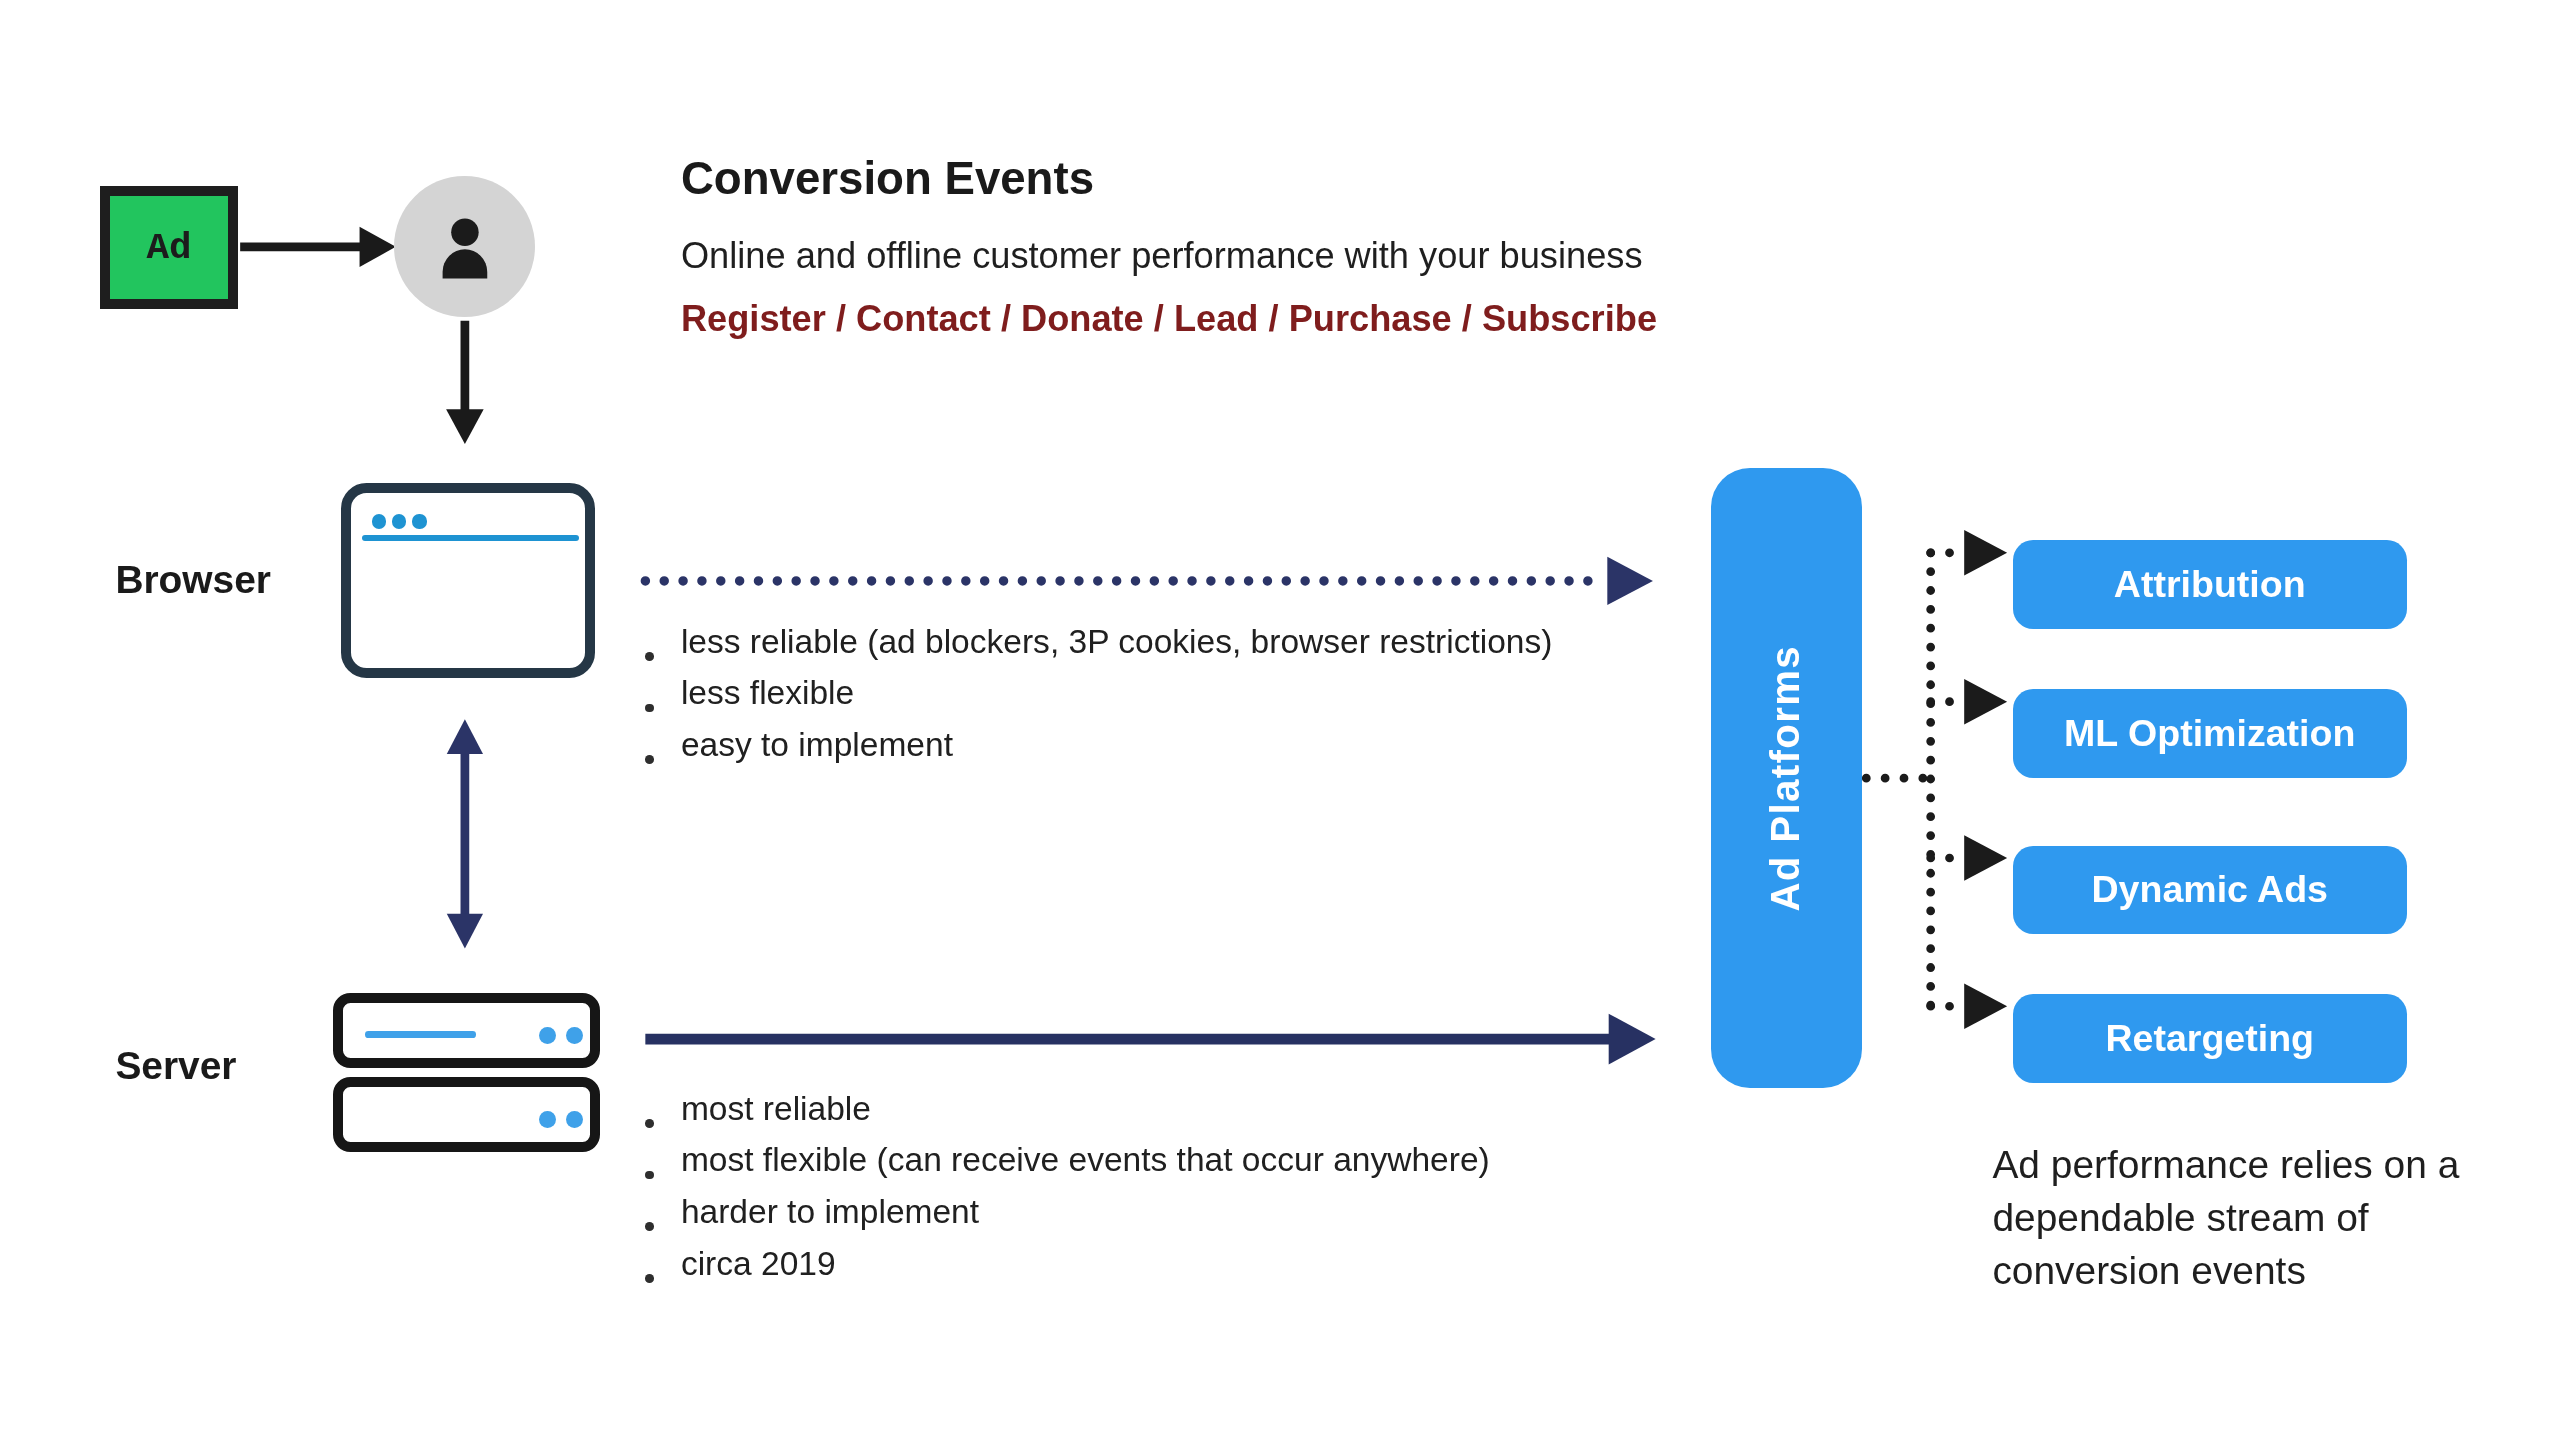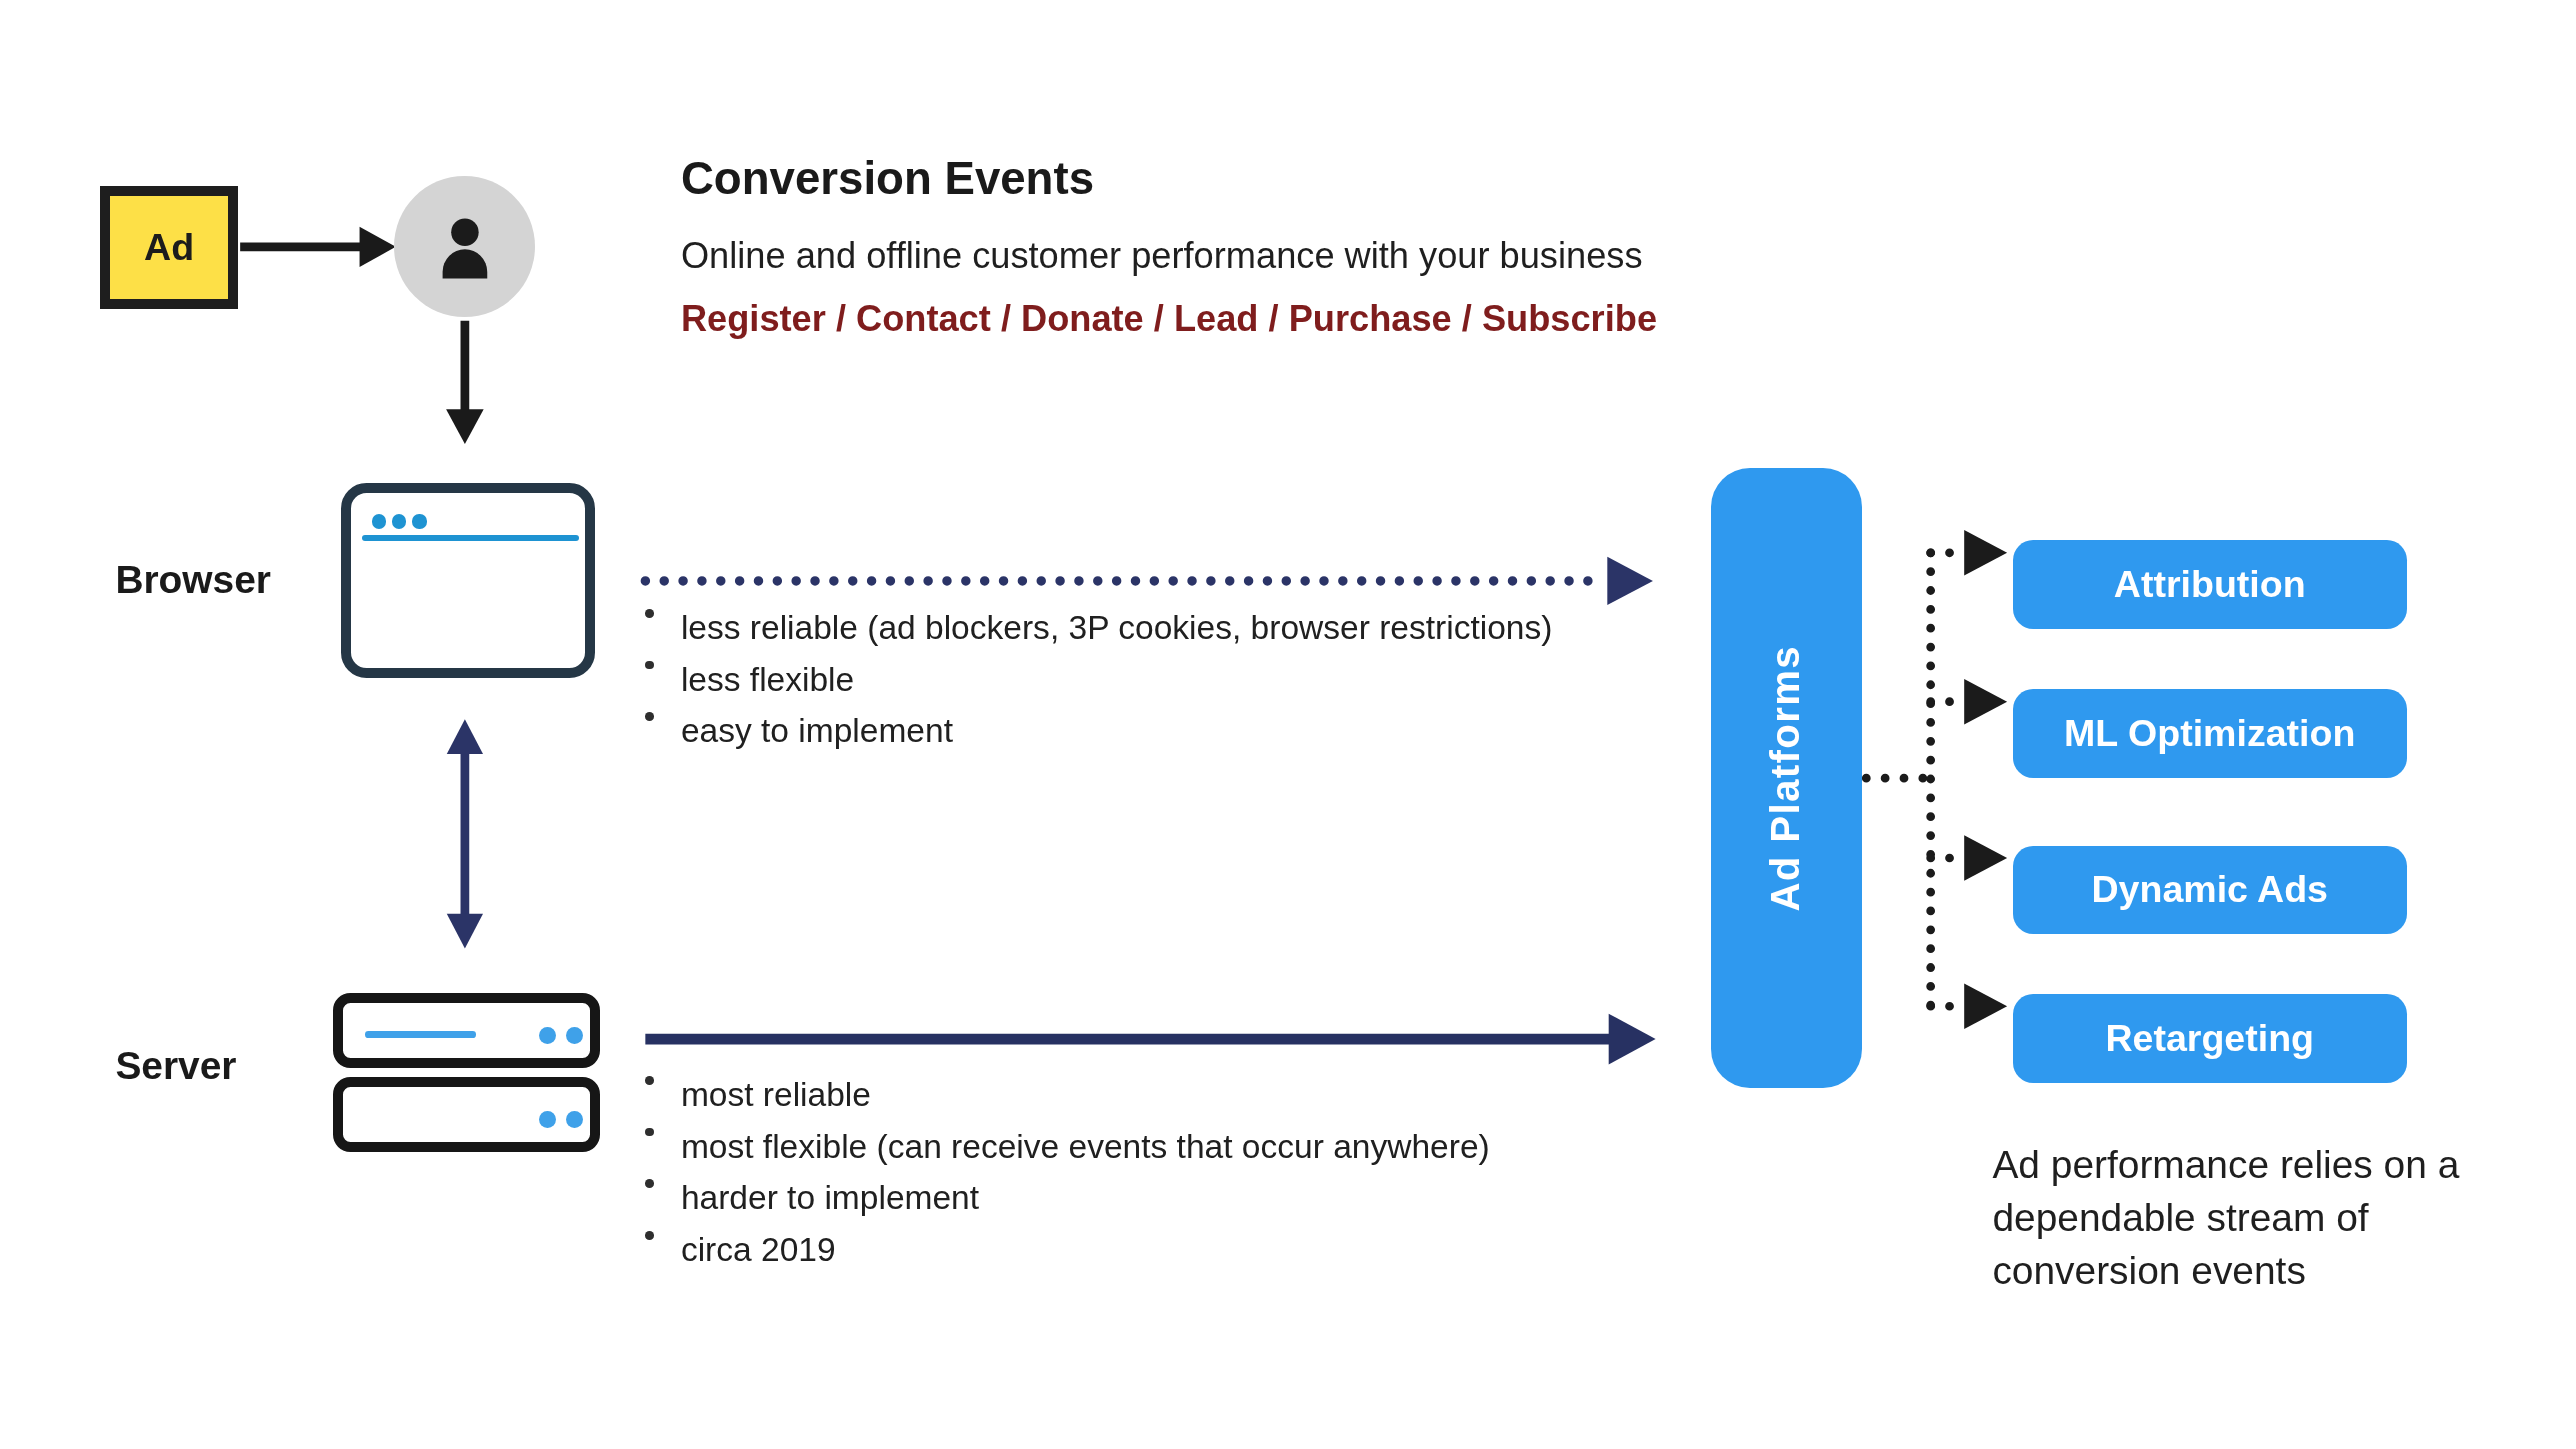--- a/index.html
+++ b/index.html
@@ -7,22 +7,22 @@
   html, body { margin: 0; padding: 0; background: #ffffff; }
   body { font-family: "Liberation Sans", "DejaVu Sans", sans-serif; color: #1d1d1d; }
   .canvas { position: relative; width: calc(var(--u) * 3840); height: calc(var(--u) * 2160); background: #ffffff; overflow: hidden; }
   .abs { position: absolute; }
 
   
   svg.overlay { position: absolute; left: 0; top: 0; width: 100%; height: 100%; }
 
   
   .ad-box { left: calc(var(--u)*149); top: calc(var(--u)*277); width: calc(var(--u)*206); height: calc(var(--u)*184);
-            background: #fde047; border: calc(var(--u)*16) solid #1e1e1e;
-            display: flex; align-items: center; justify-content: center; }
+            background: #22c55e; border: calc(var(--u)*16) solid #1e1e1e;
+            display: flex; align-items: center; justify-content: center; font-family: Liberation Mono, monospace; }
   .ad-box span { font-size: calc(var(--u)*56); font-weight: 700; color: #1c1c1c; }
 
   
   .avatar { left: calc(var(--u)*588); top: calc(var(--u)*262); width: calc(var(--u)*210); height: calc(var(--u)*210);
             background: #d4d4d4; border-radius: 50%; display: flex; align-items: center; justify-content: center; }
   .avatar svg { width: calc(var(--u)*128); height: calc(var(--u)*128); }
 
   
   .title    { left: calc(var(--u)*1015); top: calc(var(--u)*228); font-size: calc(var(--u)*68); font-weight: 700; color: #1a1a1a; white-space: nowrap; }
   .subtitle { left: calc(var(--u)*1015); top: calc(var(--u)*350); font-size: calc(var(--u)*54); color: #1f1f1f; white-space: nowrap; }
@@ -50,21 +50,21 @@
   .server-unit .sline { position: absolute; left: calc(var(--u)*32); top: calc(var(--u)*42); width: calc(var(--u)*165); height: calc(var(--u)*10);
                         background: #3fa1e9; border-radius: calc(var(--u)*5); }
   .server-unit .sdot { position: absolute; width: calc(var(--u)*25); height: calc(var(--u)*25); border-radius: 50%; background: #3fa1e9; top: calc(var(--u)*36); }
   .server-unit .sdot.d1 { left: calc(var(--u)*292); }
   .server-unit .sdot.d2 { left: calc(var(--u)*332); }
 
   
   .notes { display: flex; flex-direction: column; }
   .notes-browser { left: calc(var(--u)*962); top: calc(var(--u)*908); }
   .notes-server  { left: calc(var(--u)*962); top: calc(var(--u)*1604); }
-  .note-row { height: calc(var(--u)*77); display: flex; align-items: flex-start; }
+  .note-row { height: calc(var(--u)*77); display: flex; align-items: flex-end; }
   .note-dot { width: calc(var(--u)*13); height: calc(var(--u)*13); border-radius: 50%; background: #2e2e2e; margin-right: calc(var(--u)*40); flex: 0 0 auto; }
   .note-text { font-size: calc(var(--u)*50); color: #202020; white-space: nowrap; }
 
   
   .platforms-bar { left: calc(var(--u)*2550); top: calc(var(--u)*697); width: calc(var(--u)*225); height: calc(var(--u)*925);
                    background: #2f99ef; border-radius: calc(var(--u)*58);
                    display: flex; align-items: center; justify-content: center; }
   .platforms-bar span { writing-mode: vertical-rl; transform: rotate(180deg);
                         color: #ffffff; font-weight: 700; font-size: calc(var(--u)*60); letter-spacing: calc(var(--u)*2); white-space: nowrap; }
 

